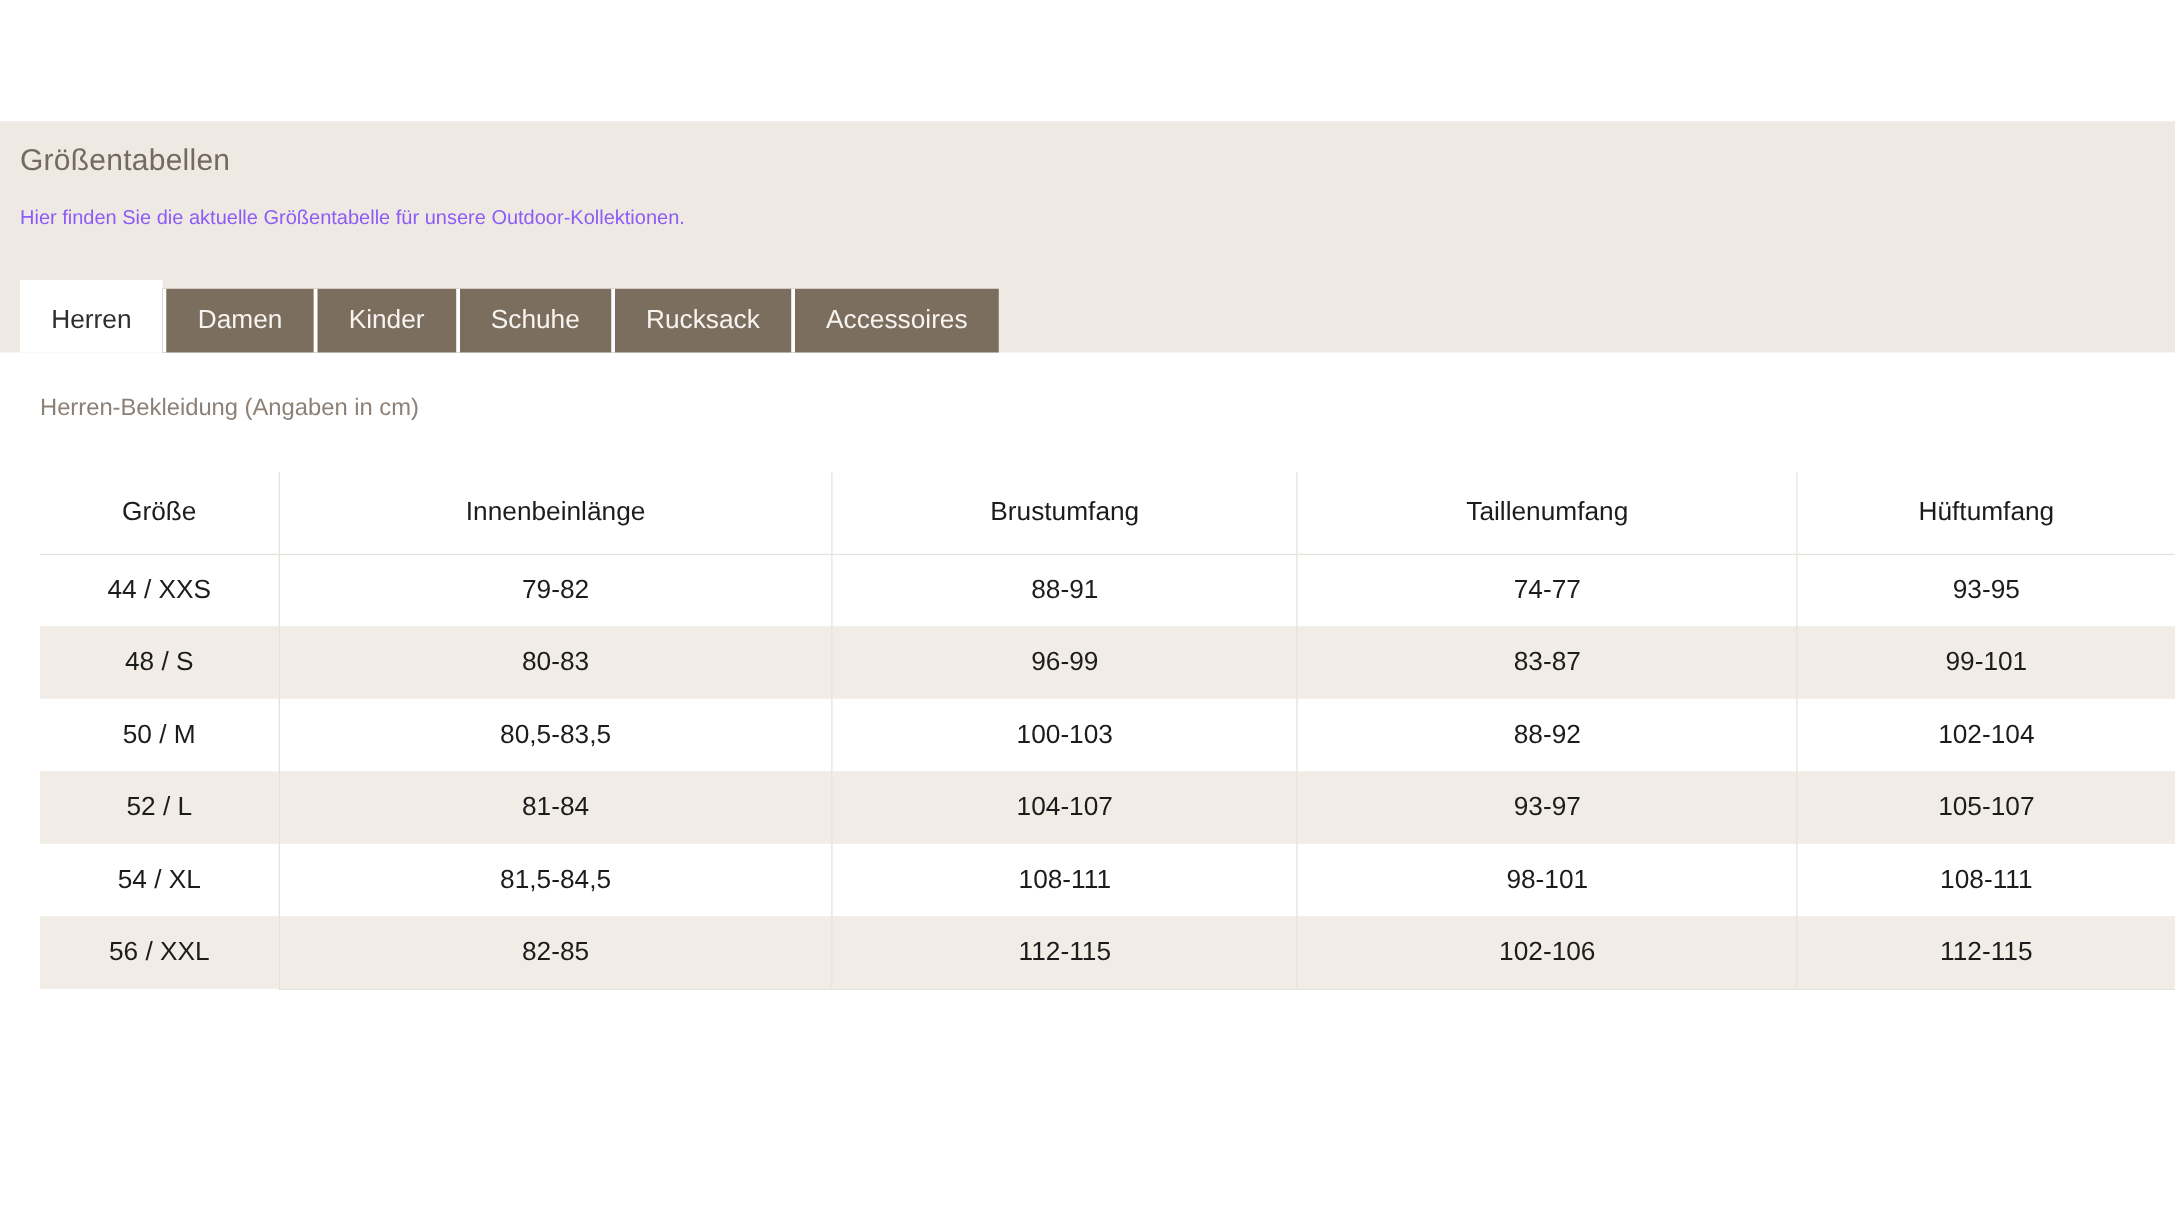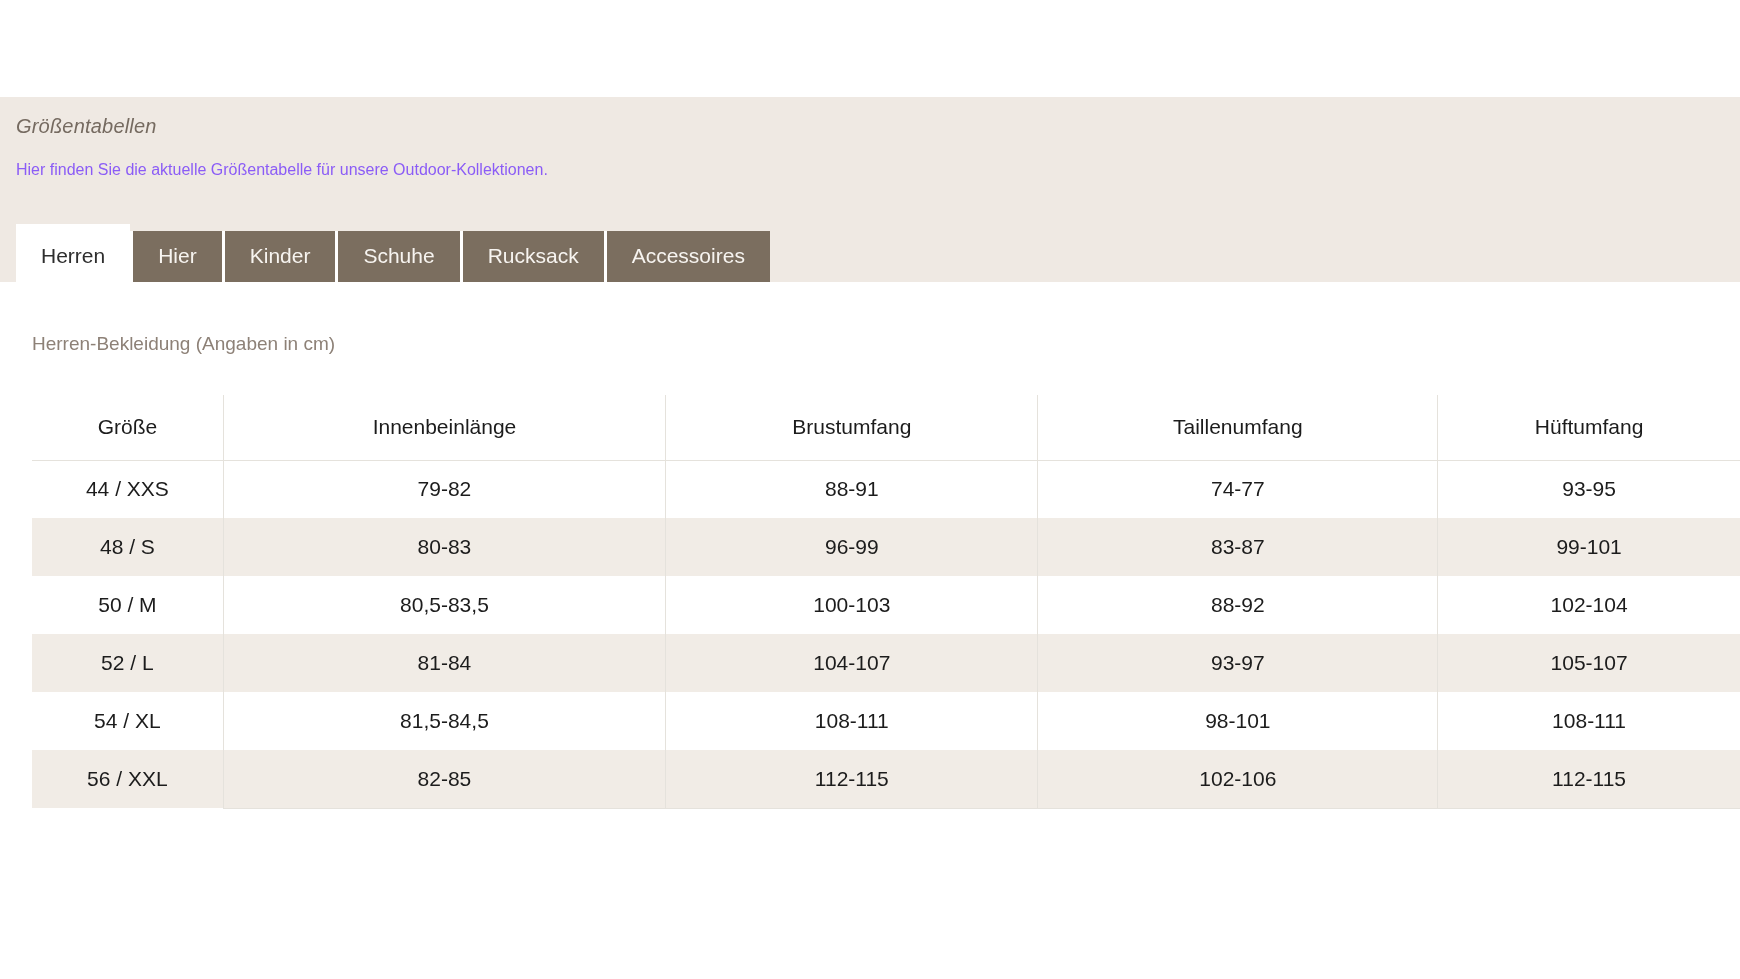--- a/index.html
+++ b/index.html
@@ -23,26 +23,25 @@
   }
   .top-strip{height:97px;background:#FFFFFF;}
   .header-band{
     background:var(--band);
     height:185px;
     padding:0 0 0 16px;
     display:flex;
     flex-direction:column;
   }
   .page-title{
-    font-size:20px;
+    font-size:24px;
     font-weight:400;
     color:var(--title);
     margin-top:18px;
     letter-spacing:.2px;
-    font-style:italic;
   }
   .page-subtitle{
     font-size:16px;
     color:#8b5cf6;
     margin-top:23px;
   }
   .tab-row{
     margin-top:auto;
     display:flex;
     align-items:flex-end;
@@ -63,21 +62,21 @@
     background:#FFFFFF;
     color:#2E2E2E;
     padding-top:20px;
     padding-bottom:15px;
   }
   .content{padding:0 0 0 32px;}
   .section-heading{
     font-size:19px;
     font-weight:400;
     color:var(--heading);
-    margin-top:51px;
+    margin-top:34px;
   }
   table.size-table{
     width:calc(100% - 0px);
     margin-top:40px;
     border-collapse:collapse;
     table-layout:fixed;
     font-size:21px;
   }
   col.c1{width:11.2%;}
   col.c2{width:25.9%;}
@@ -105,21 +104,21 @@
 </head>
 <body>
 
 <div class="top-strip"></div>
 
 <div class="header-band">
   <h1 class="page-title">Größentabellen</h1>
   <p class="page-subtitle">Hier finden Sie die aktuelle Größentabelle für unsere Outdoor-Kollektionen.</p>
   <div class="tab-row">
     <button class="tab active">Herren</button>
-    <button class="tab">Hier</button>
+    <button class="tab">Damen</button>
     <button class="tab">Kinder</button>
     <button class="tab">Schuhe</button>
     <button class="tab">Rucksack</button>
     <button class="tab">Accessoires</button>
   </div>
 </div>
 
 <div class="content">
   <h2 class="section-heading">Herren-Bekleidung (Angaben in cm)</h2>
 

